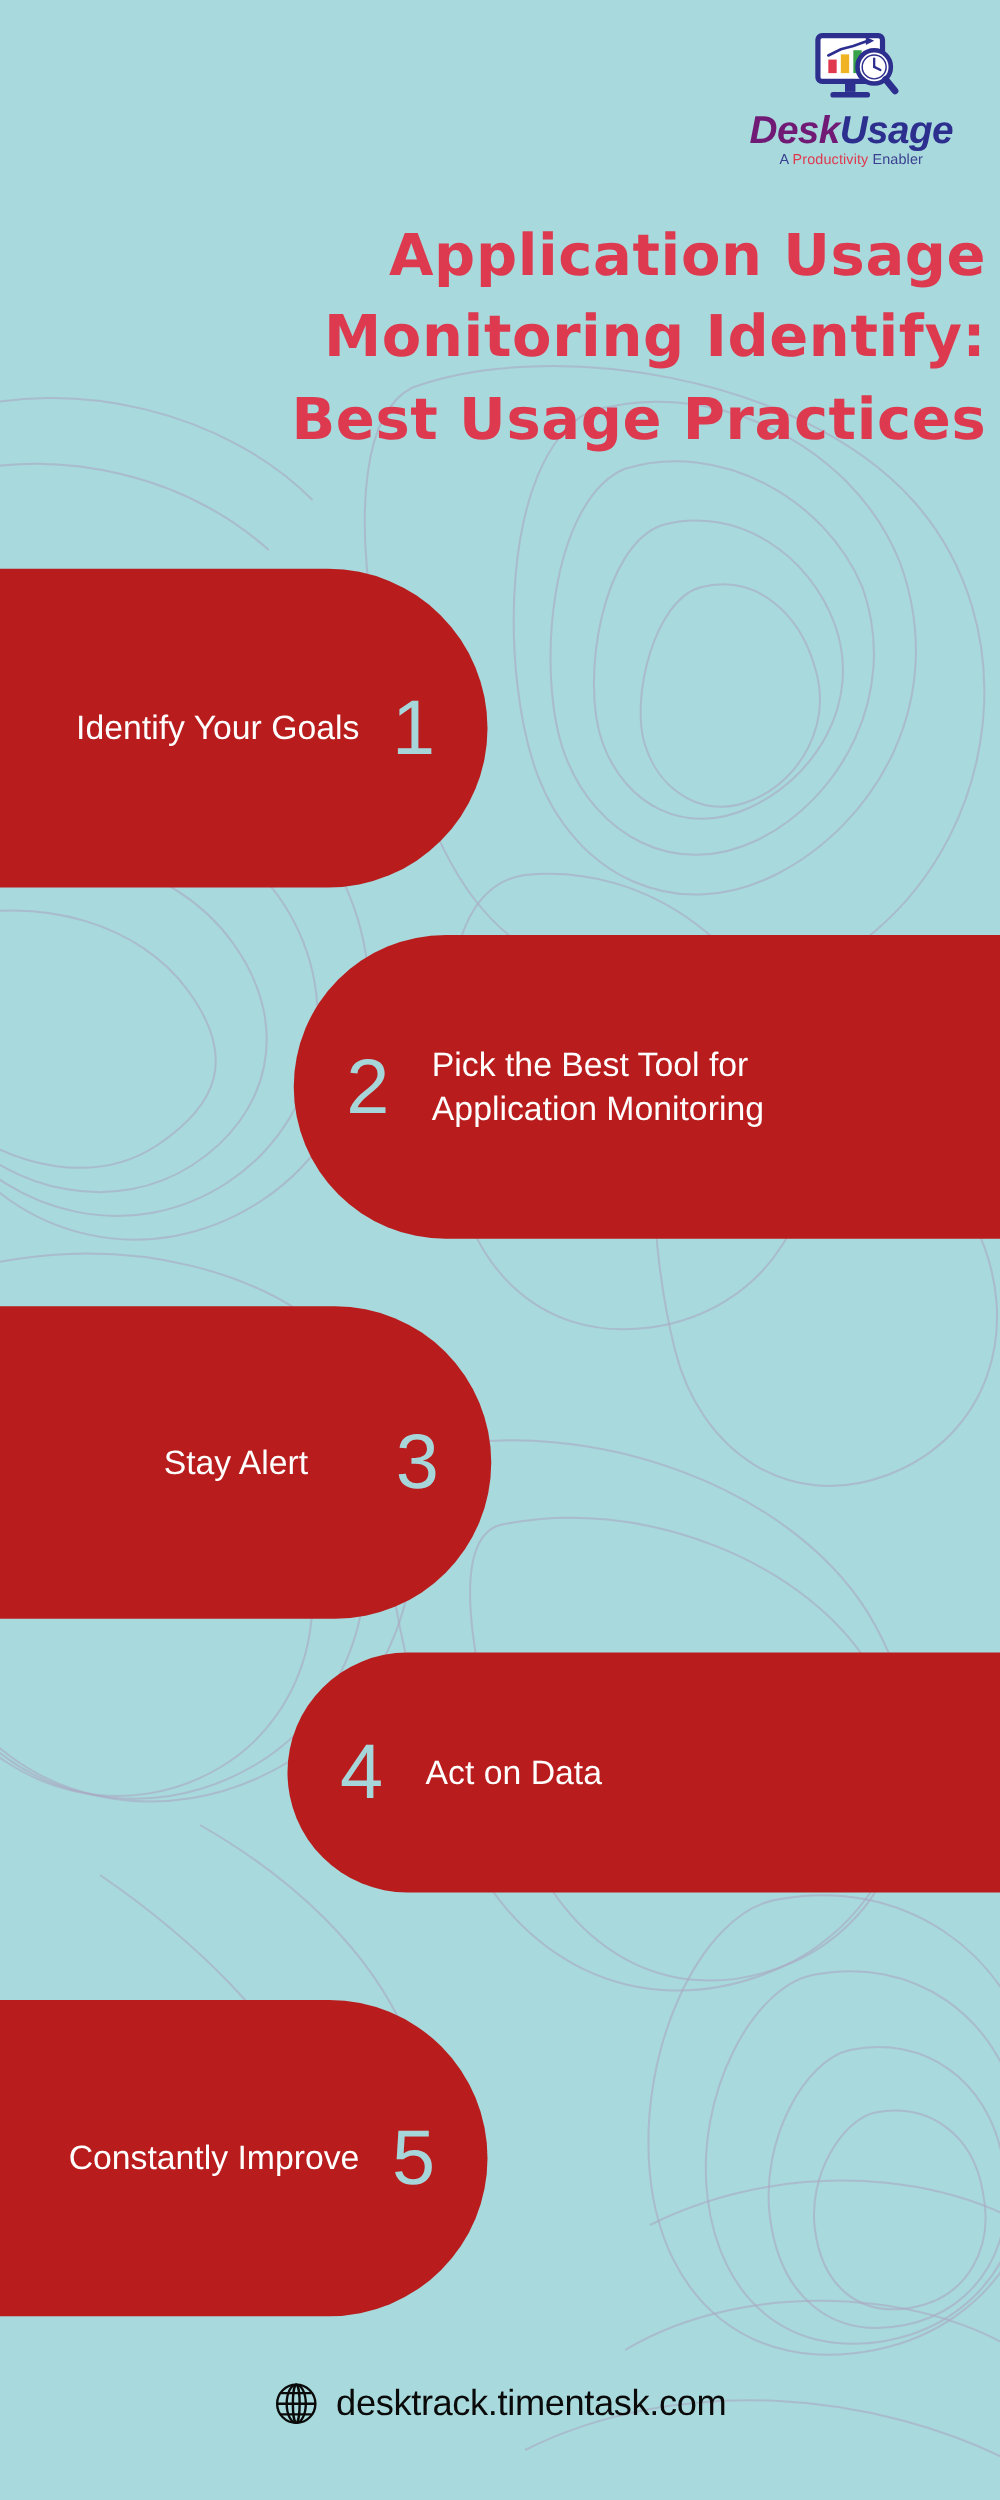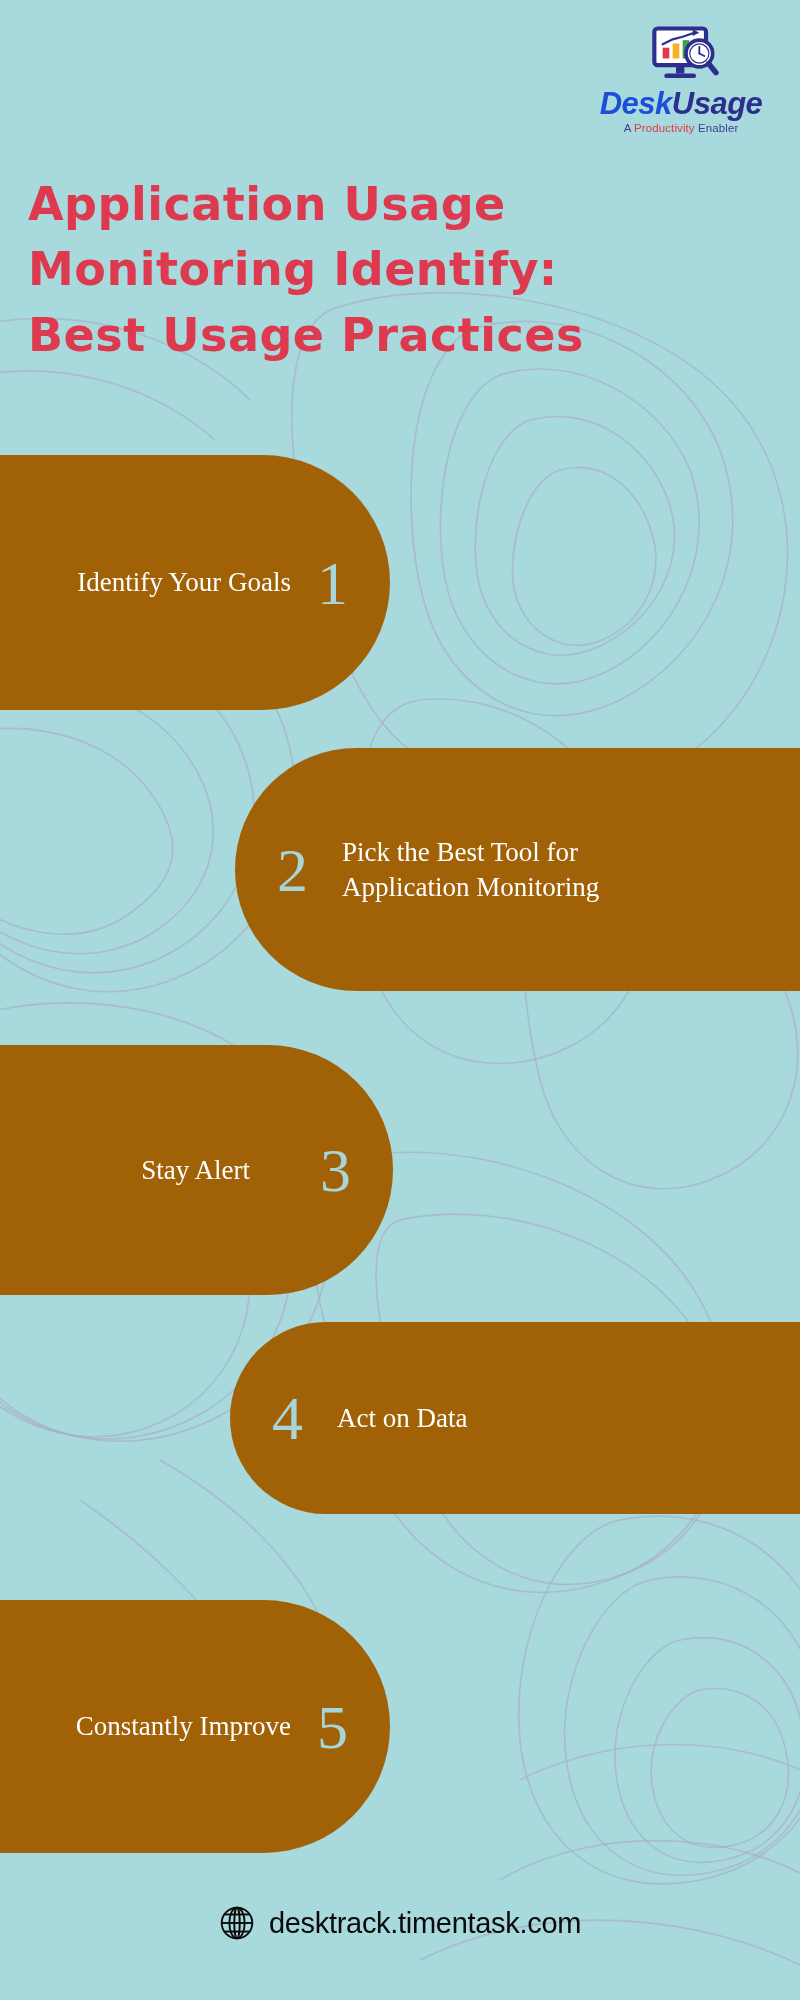--- a/index.html
+++ b/index.html
@@ -40,60 +40,59 @@
     text-align: center;
   }
   .logo-mark { width: 86px; height: 60px; display:block; margin: 0 auto 2px; }
   .logo-word {
     font-size: 31px;
     line-height: 1;
     letter-spacing: -0.5px;
     white-space: nowrap;
   }
   .logo-word .w-desk {
-    color: #1d4ed8; font-style: italic; font-weight: 700;
+    color: #701a75; font-style: italic; font-weight: 700;
   }
   .logo-word .w-track {
     color: #2d2f8f; font-style: italic; font-weight: 900;
   }
   .logo-tag {
     font-size: 11.5px;
     letter-spacing: .1px;
     margin-top: 3px;
     white-space: nowrap;
   }
   .logo-tag .t-a, .logo-tag .t-enabler { color:#3a3f8f; }
   .logo-tag .t-prod { color:#e0394e; }
 
   
   .title {
     position: absolute;
     top: 172px;
     left: 0; right: 0;
     z-index: 4;
-    text-align: left;
+    text-align: right;
     color: #dd3a4f;
     font-family: "DejaVu Sans", sans-serif;
     font-weight: 700;
     font-size: 46px;
     line-height: 1.42;
     letter-spacing: 0.5px;
-    padding: 0 28px;
+    padding: 0 11px;
   }
   .title .tl { display:block; }
 
   
   .step {
     position: absolute;
     z-index: 3;
-    background: #a16207;
+    background: #b91c1c;
     display: flex;
     align-items: center;
     color: #ffffff;
-    font-family: Liberation Serif, serif;
   }
   .step.left {
     left: 0;
     border-top-right-radius: 130px;
     border-bottom-right-radius: 130px;
     justify-content: flex-end;
     padding-right: 42px;
   }
   .step.right {
     right: 0;

